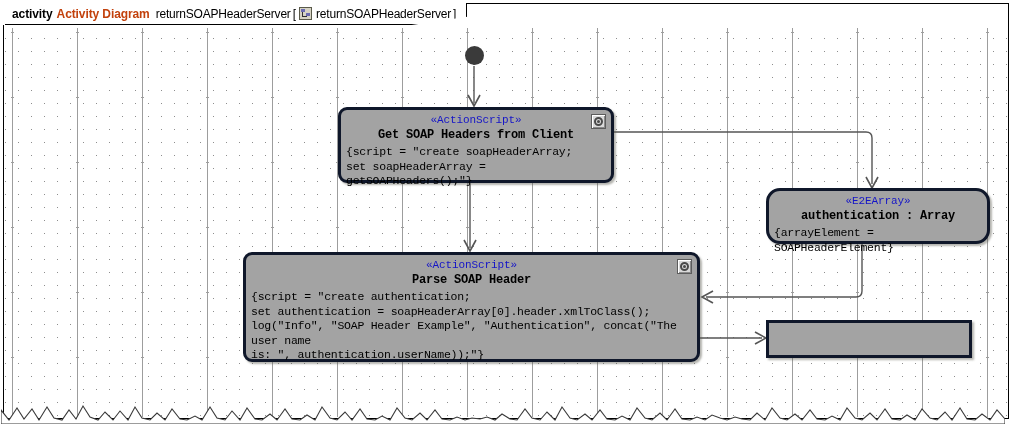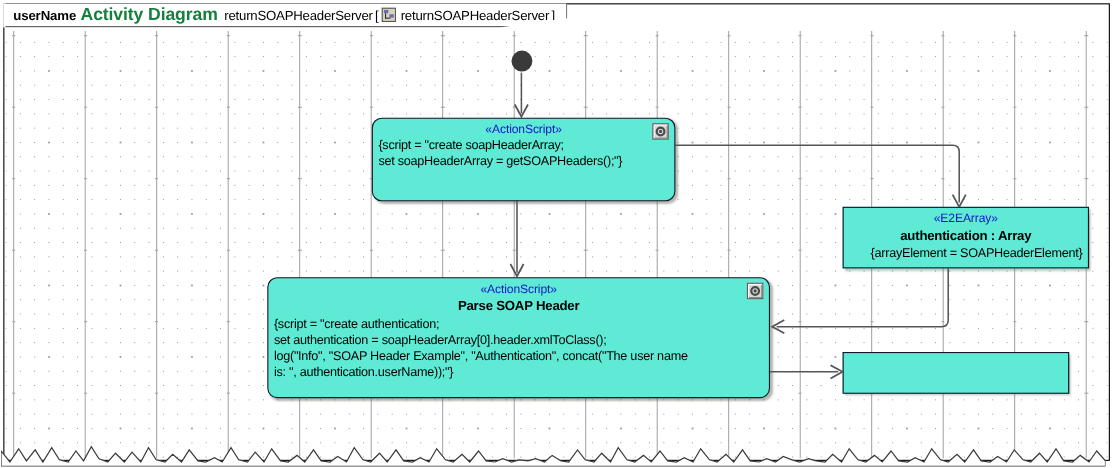--- a/index.html
+++ b/index.html
@@ -96,23 +96,23 @@
     background: #ffffff;
     z-index: 7;
   }
   .tab-kind {
     font-size: 12px;
     font-weight: bold;
     color: #000000;
     letter-spacing: -0.1px;
   }
   .tab-type {
-    font-size: 16px;
+    font-size: 12px;
     font-weight: bold;
-    color: #15803d;
+    color: #c2410c;
     margin-left: 4px;
     letter-spacing: -0.1px;
   }
   .tab-name {
     font-size: 12px;
     color: #000000;
     margin-left: 6px;
     letter-spacing: -0.2px;
   }
   .tab-bracket-open,
@@ -158,24 +158,25 @@
     bottom: 1px;
     height: 34px;
     z-index: 5;
     pointer-events: none;
   }
 
   
   .node {
     position: absolute;
     box-sizing: border-box;
-    background: #5eead4;
-    border: 1px solid #0f172a;
+    background: #a3a3a3;
+    border: 3px solid #0f172a;
     z-index: 3;
     box-shadow: 2px 2px 2px rgba(90,90,80,0.45);
+    font-family: Liberation Mono, monospace;
   }
   .node.action {
     border-radius: 9px;
   }
   .node.object {
     border-radius: 0;
   }
 
   .stereotype {
     display: block;
@@ -199,21 +200,21 @@
   .node-body {
     display: block;
     color: #000000;
     font-size: 11.5px;
     line-height: 14.5px;
     padding: 0 5px 3px 5px;
     white-space: pre-line;
     letter-spacing: -0.25px;
   }
   .node-body.center {
-    text-align: right;
+    text-align: left;
   }
 
   
   .marker {
     position: absolute;
     right: 5px;
     top: 4px;
     width: 15px;
     height: 15px;
     background: #d9d9d9;
@@ -280,21 +281,21 @@
 
 <div id="canvas">
 
   <div class="frame">
     <div class="grid"></div>
     <div class="gridcross"></div>
   </div>
 
   <div class="frame-tab-left"></div>
   <div class="frame-tab">
-    <span class="tab-kind">userName</span>
+    <span class="tab-kind">activity</span>
     <span class="tab-type">Activity Diagram</span>
     <span class="tab-name">returnSOAPHeaderServer</span>
     <span class="tab-bracket-open">[</span>
     <span class="mini-icon">
       <i class="b1"></i>
         <i class="b2"></i>
         <i class="b3"></i>
         <i class="b4"></i>
     </span>
     <span class="tab-ref">returnSOAPHeaderServer</span>
@@ -327,25 +328,26 @@
       <line x1="700" y1="338" x2="762" y2="338"></line>
       <path class="arrowhead" d="M 755 332 L 766 338 L 755 344"></path>
     </g>
   </svg>
 
   <div class="initial-node" style="left:465px; top:46px;"></div>
 
   <div class="node action" style="left:338px; top:107px; width:276px; height:76px;">
     <span class="marker"></span>
     <span class="stereotype">«ActionScript»</span>
+    <span class="node-title">Get SOAP Headers from Client</span>
     <span class="node-body">{script = "create soapHeaderArray;
 set soapHeaderArray = getSOAPHeaders();"}</span>
   </div>
 
-  <div class="node object" style="left:766px; top:188px; width:224px; height:56px;">
+  <div class="node object" style="left:766px; top:188px; width:224px; height:56px;border-radius:14px;">
     <span class="stereotype">«E2EArray»</span>
     <span class="node-title">authentication : Array</span>
     <span class="node-body center">{arrayElement = SOAPHeaderElement}</span>
   </div>
 
   <div class="node action" style="left:243px; top:252px; width:457px; height:110px;">
     <span class="marker"></span>
     <span class="stereotype">«ActionScript»</span>
     <span class="node-title">Parse SOAP Header</span>
     <span class="node-body">{script = "create authentication;

